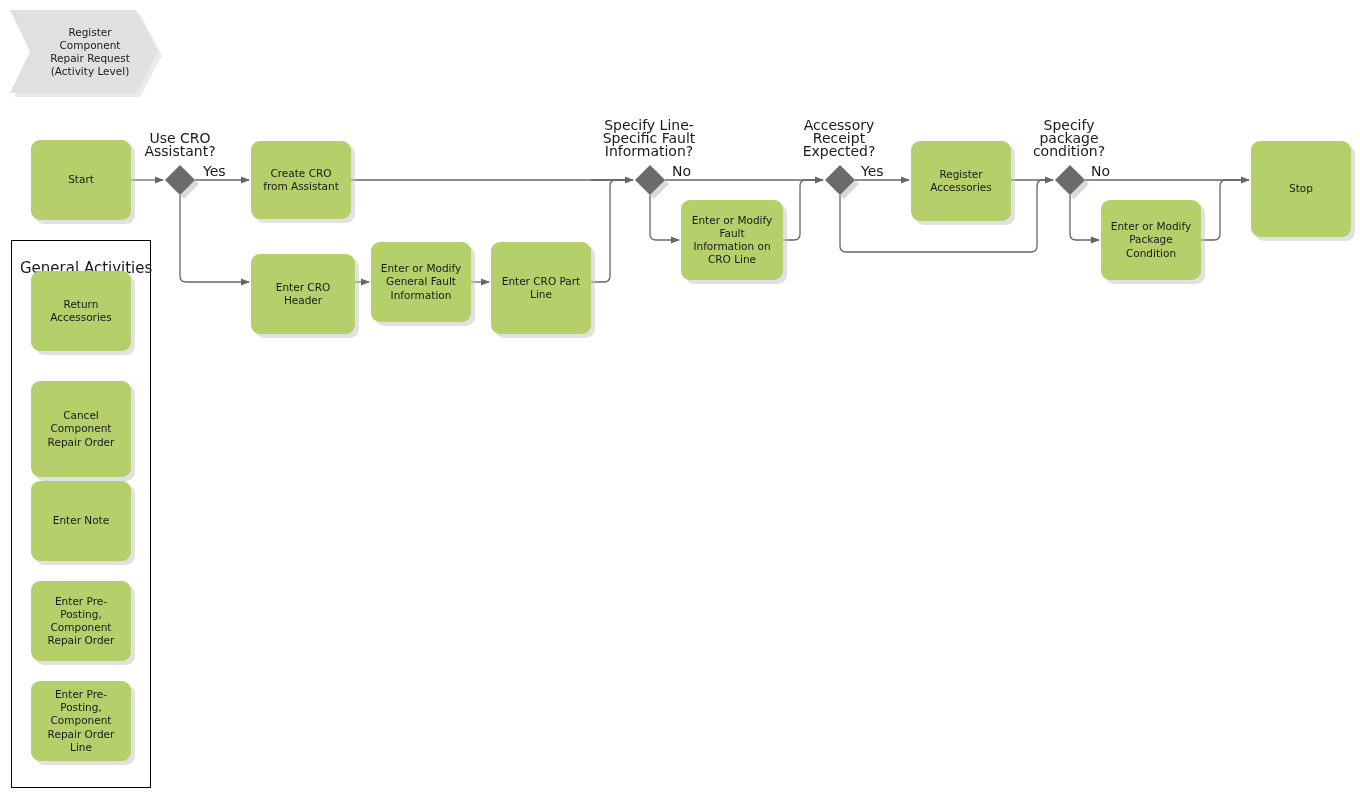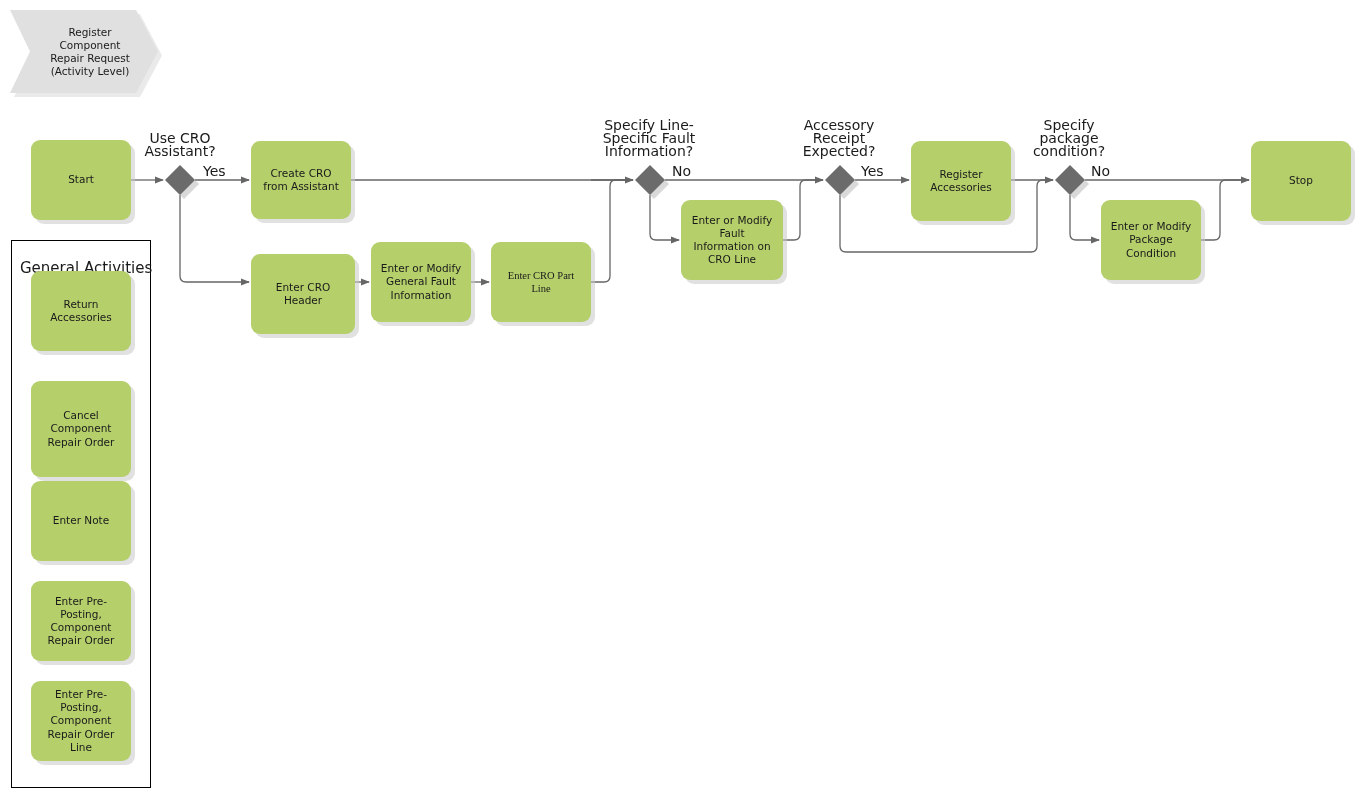--- a/index.html
+++ b/index.html
@@ -243,21 +243,21 @@
 
   <div class="node" style="left:371px; top:242px; width:100px; height:80px;">
     <div class="shadow"></div>
     <div class="box">
       <span>Enter or Modify
 General Fault
 Information</span>
     </div>
   </div>
 
-  <div class="node" style="left:491px; top:242px; width:100px; height:80px;font-family:Liberation Serif, serif;">
+  <div class="node" style="left:491px; top:242px; width:100px; height:92px;">
     <div class="shadow"></div>
     <div class="box">
       <span>Enter CRO Part
 Line</span>
     </div>
   </div>
 
   <div class="node" style="left:681px; top:200px; width:102px; height:80px;">
     <div class="shadow"></div>
     <div class="box">
@@ -278,21 +278,21 @@
 
   <div class="node" style="left:1101px; top:200px; width:100px; height:80px;">
     <div class="shadow"></div>
     <div class="box">
       <span>Enter or Modify
 Package
 Condition</span>
     </div>
   </div>
 
-  <div class="node" style="left:1251px; top:141px; width:100px; height:80px;">
+  <div class="node" style="left:1251px; top:141px; width:100px; height:96px;">
     <div class="shadow"></div>
     <div class="box">
       <span>Stop</span>
     </div>
   </div>
 
   <div class="gateway" style="left:165px; top:165px;">
     <div class="shadow"></div>
     <div class="body"></div>
   </div>

